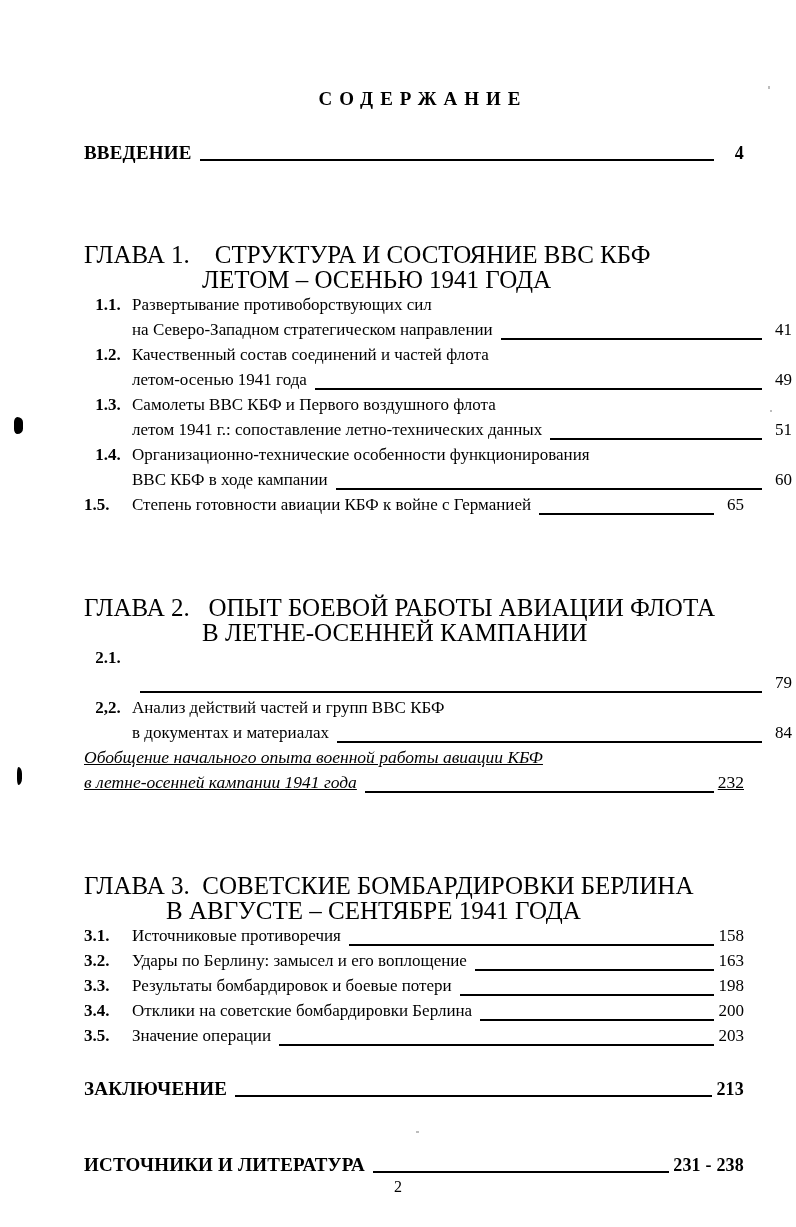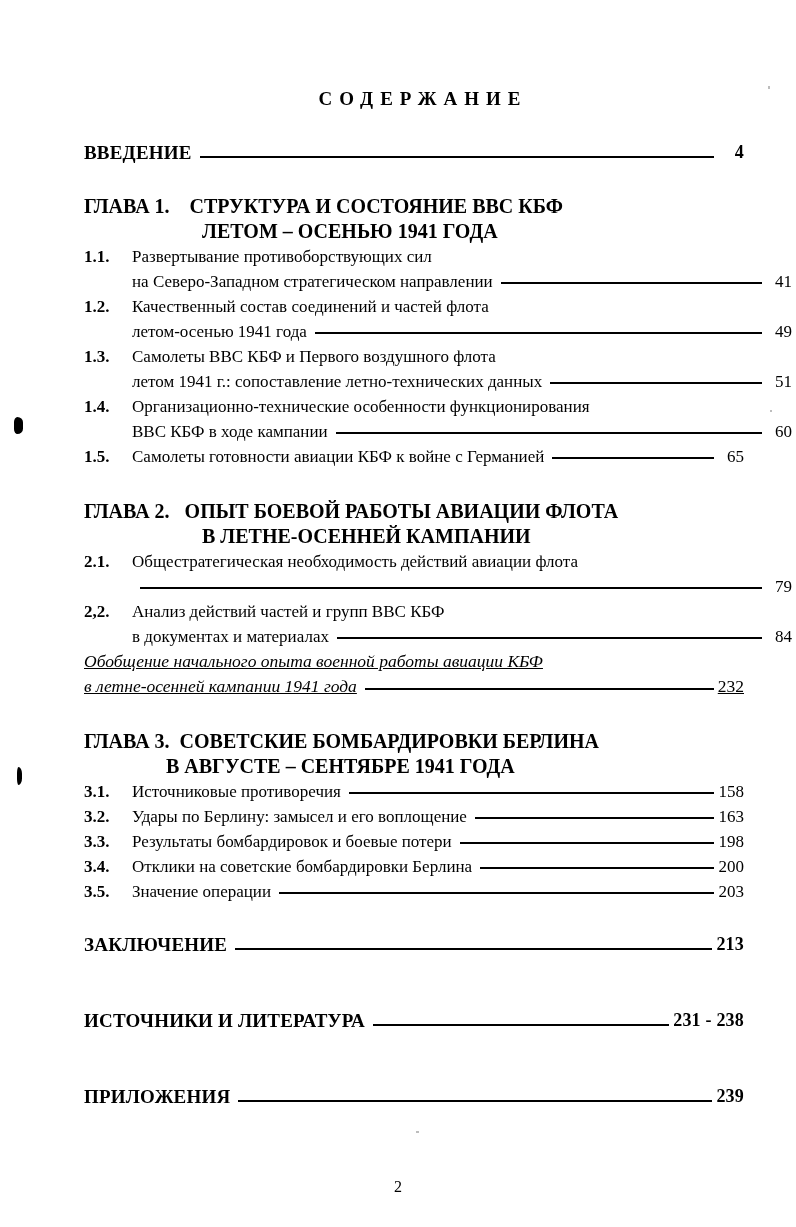--- a/index.html
+++ b/index.html
@@ -53,21 +53,21 @@
     font-size: 19px;
     letter-spacing: 7px;
     margin-top: 88px;
     margin-left: 18px;
   }
 
   
   .row {
     position: relative;
     display: flex;
-    align-items: flex-start;
+    align-items: flex-end;
     width: 100%;
   }
   .num {
     flex: 0 0 auto;
     font-weight: bold;
     font-size: 17px;
     width: 48px;
   }
   .txt {
     flex: 0 0 auto;
@@ -100,38 +100,40 @@
   .major {
     font-weight: bold;
     font-size: 19px;
     letter-spacing: 0.2px;
   }
   .major .pg { font-size: 18px; }
   .major .leader::after { bottom: 3px; }
 
   
   .chap {
-    font-weight: bold;
-    font-size: 20px;
+    font-weight: normal;
+    font-size: 25px;
     line-height: 25px;
+    margin-top: 48px;
   }
   .chap .l1 { display: block; white-space: pre; }
   .chap .l2 { display: block; white-space: pre; }
 
   
   .sub {
     font-size: 17px;
     line-height: 25px;
   }
   .sub .contline {
     padding-left: 48px;
   }
   .sub-first {
     display: flex;
     align-items: baseline;
+    text-align: center;
   }
 
   
   .ital {
     font-style: italic;
     font-size: 17.5px;
     line-height: 25px;
     text-decoration: underline;
   }
   .spacer-md { height: 18px; }
@@ -220,37 +222,36 @@
       <div class="row contline">
         <span class="txt">ВВС КБФ в ходе кампании</span>
         <span class="leader"></span>
         <span class="pg">60</span>
       </div>
     </div>
 
     <div class="sub">
       <div class="row">
         <span class="num">1.5.</span>
-        <span class="txt">Самолеты готовности авиации КБФ к войне с Германией</span>
+        <span class="txt">Степень готовности авиации КБФ к войне с Германией</span>
         <span class="leader"></span>
         <span class="pg">65</span>
       </div>
     </div>
 
     <div class="spacer-lg"></div>
 
     <div class="chap">
       <span class="l1">ГЛАВА 2.   ОПЫТ БОЕВОЙ РАБОТЫ АВИАЦИИ ФЛОТА</span>
       <span class="l2" style="padding-left:118px;">В ЛЕТНЕ-ОСЕННЕЙ КАМПАНИИ</span>
     </div>
 
     <div class="sub">
       <div class="sub-first">
         <span class="num">2.1.</span>
-        <span class="txt">Общестратегическая необходимость действий авиации флота</span>
       </div>
       <div class="row contline">
         <span class="leader"></span>
         <span class="pg">79</span>
       </div>
     </div>
 
     <div class="sub">
       <div class="sub-first">
         <span class="num">2,2.</span>

